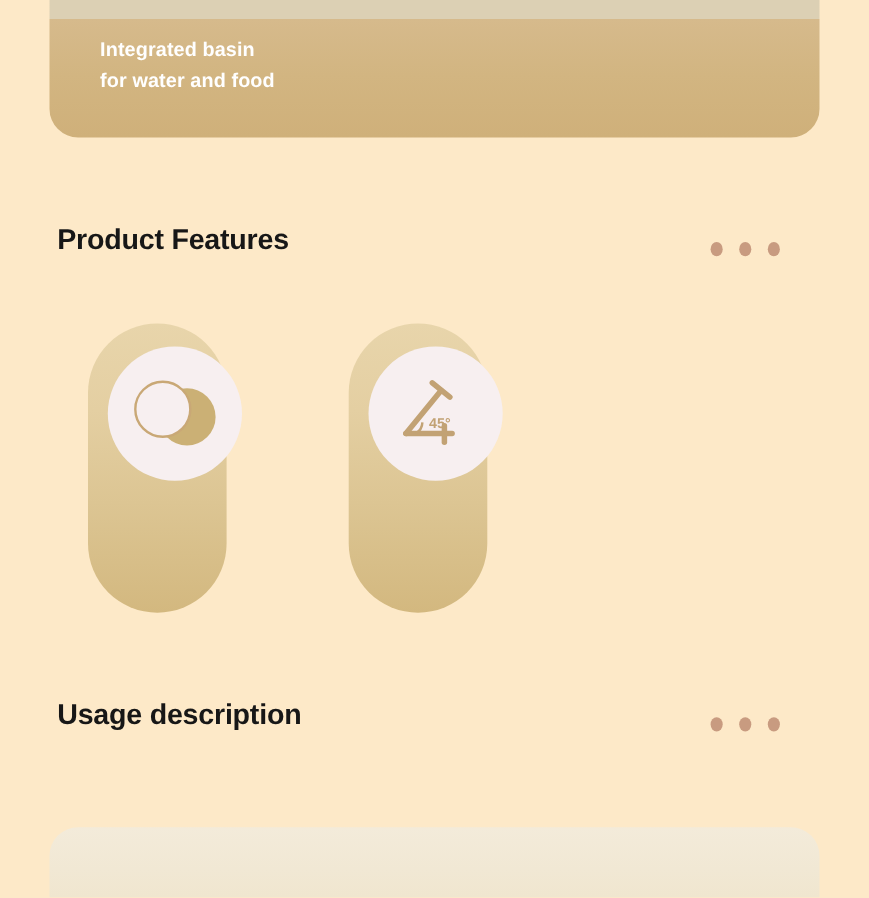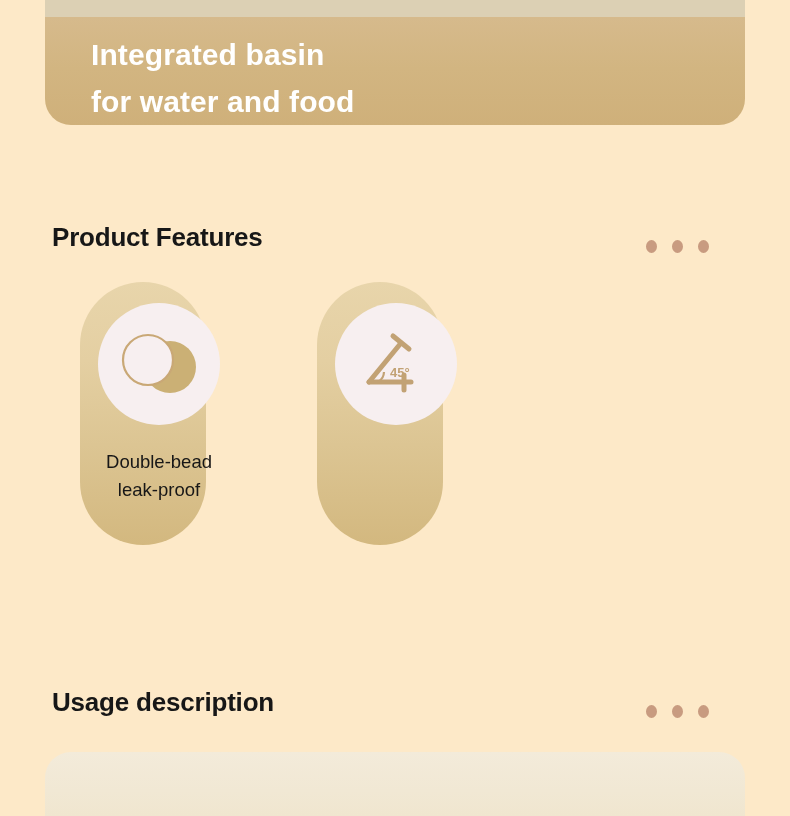--- a/index.html
+++ b/index.html
@@ -24,34 +24,33 @@
     height: 125px;
     border-radius: 0 0 26px 26px;
     overflow: hidden;
     background: linear-gradient(180deg, #dcd0b4 0%, #dcd0b4 13.6%, #d6ba8c 13.7%, #d2b581 55%, #cfb07a 100%);
   }
   #banner-text {
     position: absolute;
     left: 46px;
     top: 32px;
     color: #ffffff;
-    font-size: 30px;
+    font-size: 18px;
     font-weight: bold;
     line-height: 1.55;
     letter-spacing: 0.1px;
     white-space: pre-line;
   }
 
   
   .section-head {
     position: absolute;
     left: 0;
     width: 790px;
     height: 44px;
-    margin-top: 20px;
   }
   .section-title {
     position: absolute;
     left: 52px;
     top: 0;
     font-size: 26px;
     font-weight: bold;
     color: #171717;
     letter-spacing: -0.2px;
   }
@@ -62,34 +61,34 @@
     gap: 15px;
   }
   .dot {
     width: 11px;
     height: 13px;
     border-radius: 50%;
     background: #c89b80;
   }
   #features-head { top: 202px; }
   #features-dots { left: 646px; }
-  #usage-head { top: 667px; }
+  #usage-head { top: 634px; }
   #usage-dots { left: 646px; }
 
   
   #feature-cards {
     position: absolute;
     left: 80px;
     top: 282px;
     width: 631px;
     height: 263px;
   }
   .feature-card {
     position: absolute;
-    top: 0;
+    top: 12px;
     width: 126px;
     height: 263px;
     border-radius: 79px;
     background: linear-gradient(180deg, #e8d5ab 0%, #e4cfa2 30%, #dcc593 62%, #d3b87f 100%);
   }
   #feature-card-0 { left: 0; }
   #feature-card-1 { left: 237px; }
   #feature-card-2 { left: 473px; }
 
   .icon-circle {
@@ -153,22 +152,20 @@
 
 <div id="feature-cards">
 
   <div id="feature-card-0" class="feature-card">
     <div class="icon-circle">
       <svg class="icon-svg" viewBox="0 0 122 122">
         <circle cx="72" cy="64" r="26" fill="#cbb075"></circle>
         <circle cx="50" cy="57" r="25" fill="#f7eff0" stroke="#c9a876" stroke-width="2.2"></circle>
       </svg>
     </div>
-    <div class="card-label">Double-bead
-leak-proof</div>
   </div>
 
   <div id="feature-card-1" class="feature-card">
     <div class="icon-circle">
       <svg class="icon-svg" viewBox="0 0 122 122">
         <g stroke="#c2a274" stroke-width="5" stroke-linecap="round" fill="none">
           <line x1="34" y1="79" x2="76" y2="79"></line>
           <line x1="34" y1="79" x2="66" y2="40"></line>
         </g>
         <g stroke="#c2a274" stroke-width="5" stroke-linecap="round">

